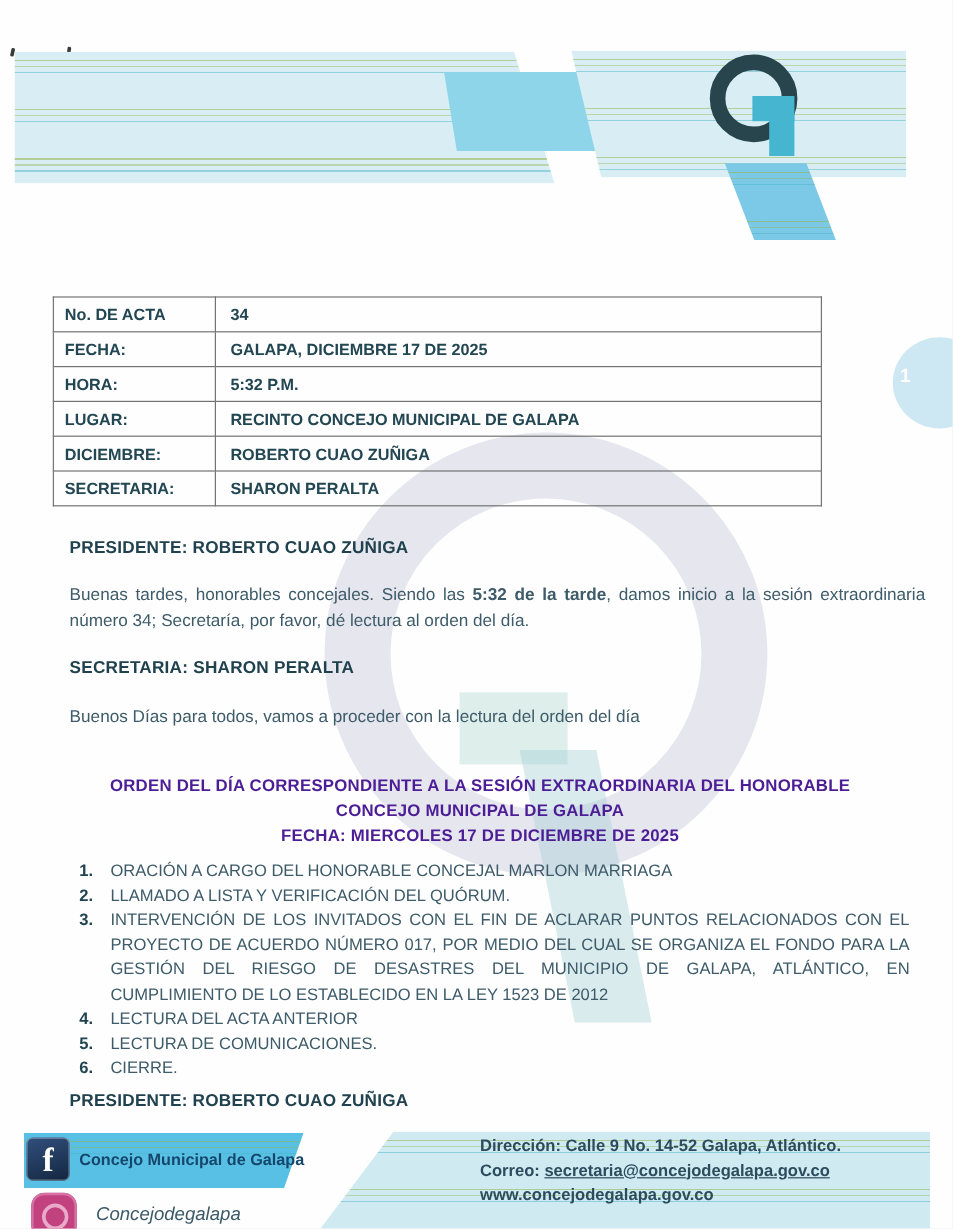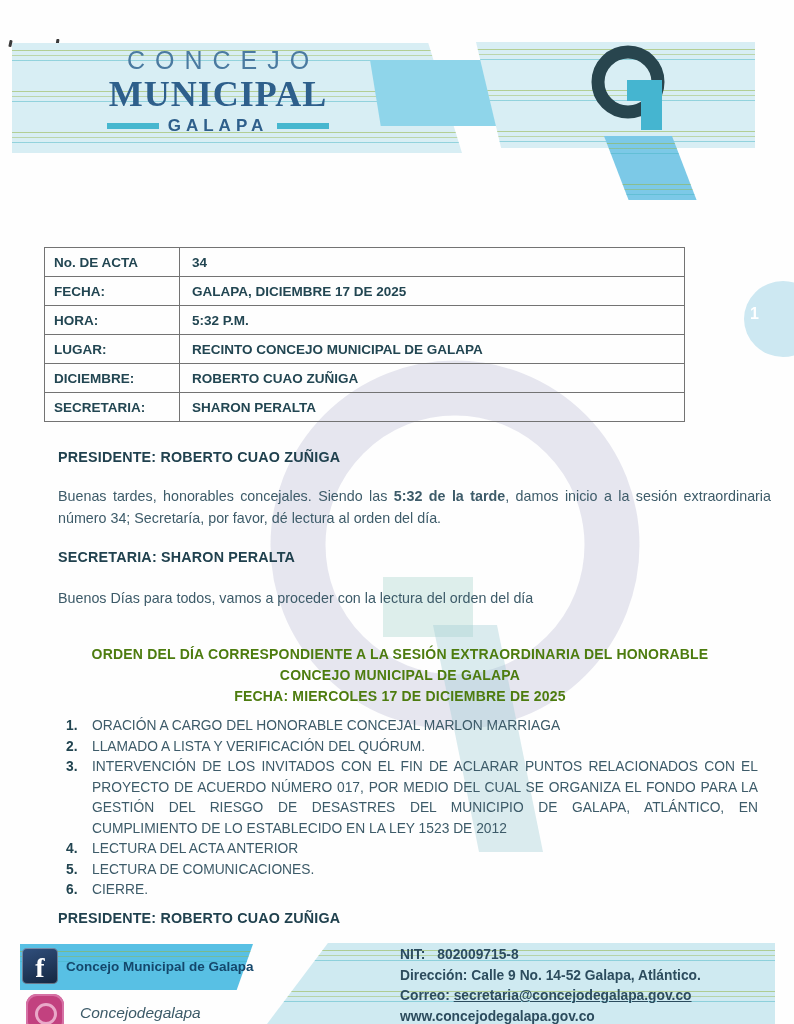--- a/index.html
+++ b/index.html
@@ -55,21 +55,21 @@
   .meta-table td.lbl{width:125px;}
   .meta-table td.val{padding-left:12px;}
   
   .txtblock{position:absolute;left:58px;width:713px;color:#3d5b69;font-size:14.3px;}
   .heading{font-weight:bold;color:#20414e;font-size:14.3px;letter-spacing:0.2px;}
   .h-pres1{top:449px;}
   .para1{top:485px;line-height:22px;text-align:justify;}
   .h-sec{top:549px;}
   .para2{top:587px;line-height:22px;}
   .order-title{position:absolute;left:60px;top:644px;width:680px;text-align:center;
-    font-weight:bold;color:#4d7c0f;font-size:14px;line-height:21px;letter-spacing:0.2px;}
+    font-weight:bold;color:#4c1d95;font-size:14px;line-height:21px;letter-spacing:0.2px;}
   .agenda{position:absolute;left:66px;top:716px;width:692px;}
   .agenda-item{display:flex;font-size:13.8px;line-height:20.5px;color:#3d5b69;}
   .agenda-num{width:26px;flex:0 0 26px;font-weight:bold;color:#214450;}
   .agenda-txt{flex:1;text-align:justify;}
   .h-pres2{top:910px;}
   
   .fb-band{position:absolute;left:20px;top:944px;width:233px;height:46px;
     background-color:#58c0e4;clip-path:polygon(0 0,100% 0,93% 100%,0 100%);}
   .fb-row{position:absolute;left:22px;top:948px;display:flex;align-items:center;gap:8px;}
   .fb-icon{width:36px;height:36px;border-radius:5px;
@@ -102,29 +102,20 @@
   </svg>
 
   <div class="artifact a1"></div>
   <div class="artifact a2"></div>
 
   <div class="band-left stripes"></div>
   <div class="band-mid"></div>
   <div class="band-right stripes"></div>
   <div class="g-para stripes"></div>
 
-  <div class="logo-block">
-    <div class="logo-concejo">CONCEJO</div>
-    <div class="logo-municipal">MUNICIPAL</div>
-    <div class="logo-galapa-row">
-      <div class="logo-dash"></div>
-      <div class="logo-galapa">GALAPA</div>
-      <div class="logo-dash"></div>
-    </div>
-  </div>
 
   <svg class="g-mono" viewBox="0 0 88 90" aria-hidden="true">
     <circle cx="43" cy="38" r="30" fill="none" stroke="#28454e" stroke-width="13"></circle>
     <rect x="42" y="36" width="35" height="21" fill="#45b5d0"></rect>
     <rect x="56" y="52" width="21" height="34" fill="#45b5d0"></rect>
   </svg>
 
   <div class="page-badge stripes">
     <span class="page-badge-num">1</span>
   </div>
@@ -208,19 +199,18 @@
     <div class="fb-icon">f</div>
     <span class="fb-label">Concejo Municipal de Galapa</span>
   </div>
 
   <div class="ig-row">
     <div class="ig-icon"></div>
     <span class="ig-label">Concejodegalapa</span>
   </div>
 
   <div class="contact">
-    <div><span>NIT:</span><span class="nitval">802009715-8</span></div>
     <div><span>Dirección:</span> <span>Calle 9 No. 14-52 Galapa, Atlántico.</span></div>
     <div><span>Correo:</span> <span class="email-link">secretaria@concejodegalapa.gov.co</span></div>
     <div>www.concejodegalapa.gov.co</div>
   </div>
 
 </div>
 
 </body></html>

